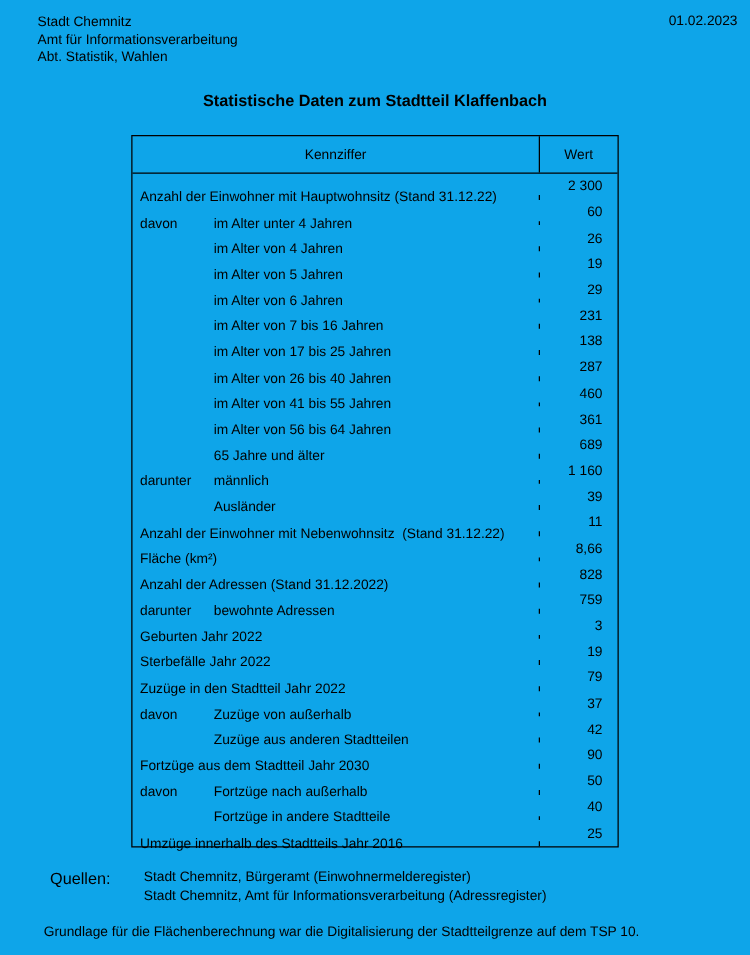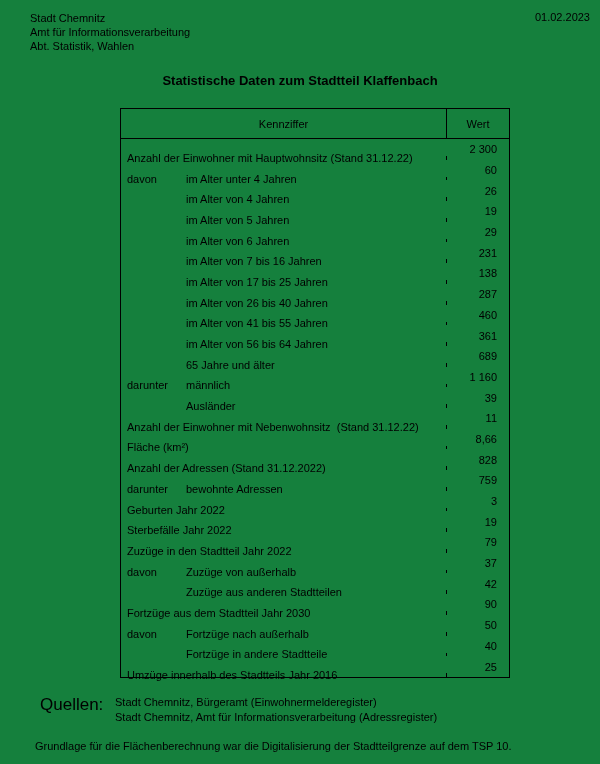--- a/index.html
+++ b/index.html
@@ -3,35 +3,35 @@
 <meta charset="utf-8">
 <style>
   html, body { margin: 0; padding: 0; }
   body {
     width: 600px; height: 764px;
     background: #ffffff;
     font-family: "Liberation Sans", sans-serif;
     color: #000000;
     -webkit-font-smoothing: antialiased;
   }
-  .page { position: relative; width: 600px; height: 764px; background: #15803d; overflow: hidden; }
+  .page { position: relative; width: 600px; height: 764px; background: #0ea5e9; overflow: hidden; }
 
   
   .org-block { position: absolute; left: 30px; top: 11px; font-size: 11px; line-height: 14px; }
   .doc-date  { position: absolute; right: 10px; top: 11px; font-size: 11px; }
 
   
   .doc-title {
     position: absolute; left: 0; top: 73px; width: 100%;
     text-align: center; font-size: 13px; font-weight: 700;
   }
 
   
   .stat-table {
-    position: absolute; left: 120px; top: 108px; width: 390px;
+    position: absolute; left: 105px; top: 108px; width: 390px;
     border: 1px solid #000; box-sizing: border-box;
     font-size: 11px;
   }
   .thead { display: flex; height: 29px; border-bottom: 1px solid #000; }
   .thead .hcell { display: flex; align-items: center; justify-content: center; box-sizing: border-box; }
   .hcell.kenn { width: 326px; border-right: 1px solid #000; }
   .hcell.wert { flex: 1; }
 
   .trow { display: flex; height: 20.7px; }
   .cell { box-sizing: border-box; }
@@ -40,21 +40,21 @@
     padding-left: 6px; display: flex; align-items: center; margin-top: 17px;
   }
   .prefix { flex: 0 0 59px; white-space: pre; }
   .lbl { white-space: pre; }
   .value-cell {
     flex: 1; display: flex; align-items: center; justify-content: flex-end;
     padding-right: 12px; white-space: pre;
   }
 
   
-  .sources-label { position: absolute; left: 40px; top: 695px; font-size: 17px; }
+  .sources-label { position: absolute; left: 40px; top: 695px; font-size: 13px; }
   .sources { position: absolute; left: 115px; top: 695px; font-size: 11px; line-height: 15px; }
   .footnote { position: absolute; left: 35px; top: 740px; font-size: 11px; }
 </style>
 </head>
 <body>
 
 <div class="page">
 
   <div class="org-block">
     <div>Stadt Chemnitz</div>

